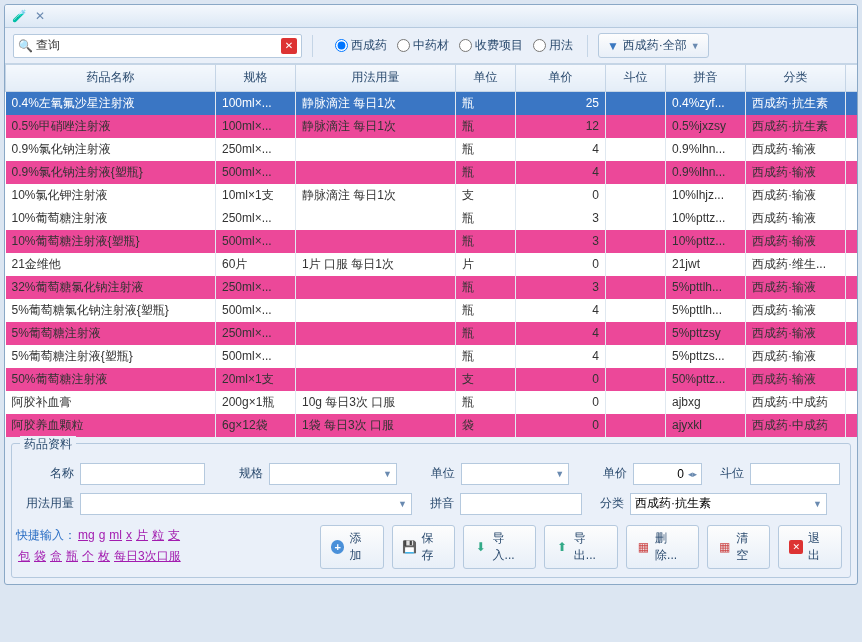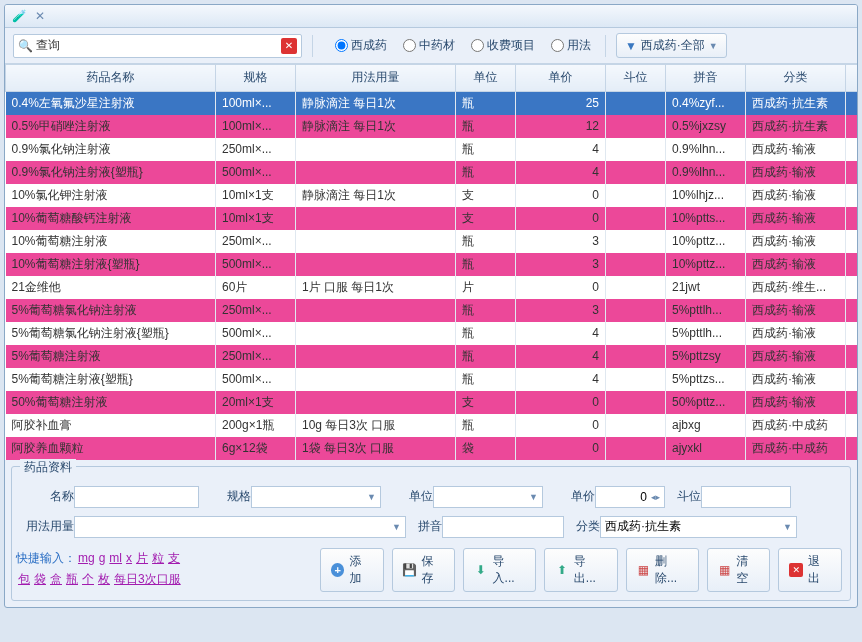--- a/index.html
+++ b/index.html
@@ -8,39 +8,39 @@
 .titlebar{display:flex;align-items:center;padding:3px 8px;background:linear-gradient(#f4f8fd,#dce8f5);border-bottom:1px solid #b5c9de}
 .titlebar .icon{width:14px;height:14px;margin-right:5px;display:inline-flex;align-items:center;justify-content:center}
 .titlebar .title{flex:1;color:#2a4a6e}
 .titlebar .close{width:16px;height:16px;display:flex;align-items:center;justify-content:center;color:#6a8ab0;cursor:pointer}
 .toolbar{display:flex;align-items:center;padding:5px 8px;background:#eaf0f9;border-bottom:1px solid #c5d5e6;gap:6px}
 .search-wrap{display:flex;align-items:center;border:1px solid #b5c9de;background:#fff;border-radius:2px;padding:2px 4px}
 .search-wrap .mag{color:#6a8ab0;margin-right:3px}
 .search-wrap .label{color:#333;margin-right:16px}
 .search-wrap input{border:none;outline:none;width:205px;height:18px}
 .search-wrap .clear{width:16px;height:16px;border-radius:2px;background:#d33;color:#fff;display:flex;align-items:center;justify-content:center;font-size:10px;cursor:pointer}
-.radios{display:flex;gap:8px;margin-left:8px}
+.radios{display:flex;gap:2px;margin-left:8px}
 .radios label{display:flex;align-items:center;gap:3px;color:#2a4a6e;padding:2px 4px}
 .radios input{margin:0}
 .divider{width:1px;height:22px;background:#c5d5e6;margin:0 4px}
 .filter-btn{display:flex;align-items:center;gap:4px;border:1px solid #b5c9de;background:linear-gradient(#fdfdfd,#e8eff8);padding:3px 8px;border-radius:3px;cursor:pointer;color:#2a4a6e}
 .filter-btn .funnel{color:#3a78c0}
 .filter-btn .chev{color:#6a8ab0;font-size:9px}
 .table-wrap{background:#fff;border-top:1px solid #c5d5e6}
 table{width:100%;border-collapse:collapse;table-layout:fixed}
 th{background:linear-gradient(#f4f8fd,#e4edf7);border:1px solid #c5d5e6;border-top:none;padding:4px 6px;color:#2a4a6e;font-weight:normal;text-align:center;height:26px}
 td{border-right:1px solid #e0e8f0;padding:3px 6px;height:22px;overflow:hidden;white-space:nowrap;text-overflow:ellipsis;color:#333}
 tbody tr{background:#fff}
 tbody tr.alt{background:#ec4899}
 tbody tr.selected td{background:#3a76c4;color:#fff}
 td.num{text-align:right}
 .col-name{width:210px}.col-spec{width:80px}.col-usage{width:160px}.col-unit{width:60px}.col-price{width:90px}.col-dou{width:60px}.col-py{width:80px}.col-cat{width:100px}.col-end{width:18px}
 .group{border:1px solid #b5c9de;margin:6px;border-radius:3px;background:#eaf0f9}
 .group-title{position:relative;top:-8px;left:8px;background:#eaf0f9;display:inline-block;padding:0 4px;color:#2a4a6e}
-.form-row{display:flex;align-items:center;padding:2px 10px 6px;}
+.form-row{display:flex;align-items:center;padding:2px 10px 6px;gap:6px}
 .form-row .lbl{color:#2a4a6e;text-align:right;min-width:52px}
 .form-row input[type=text],.form-row .combo{border:1px solid #b5c9de;background:#fff;height:22px;padding:0 4px}
 .combo{display:flex;align-items:center;justify-content:space-between}
 .combo .chev{color:#6a8ab0;font-size:9px;padding-left:4px}
 .quick{color:#2a6ec4;padding:4px 0 4px 4px;line-height:1.8}
 .quick a{color:#a21caf;text-decoration:underline;margin:2px 2px;cursor:pointer}
 .btnbar{display:flex;gap:8px;align-items:center;padding:4px 8px 8px;flex:1;justify-content:flex-end}
 .btn{display:flex;align-items:center;gap:5px;border:1px solid #b5c9de;background:linear-gradient(#fdfdfd,#e8eff8);padding:4px 10px;border-radius:3px;cursor:pointer;color:#2a4a6e}
 .btn .ico{display:inline-flex;width:14px;height:14px;align-items:center;justify-content:center}
 .bottom-row{display:flex;align-items:flex-start}
@@ -159,31 +159,20 @@
             <td>10%氯化钾注射液</td>
             <td>10ml×1支</td>
             <td>静脉滴注 每日1次</td>
             <td>支</td>
             <td class="num">0</td>
             <td></td>
             <td>10%lhjz...</td>
             <td>西成药·输液</td>
             <td></td>
           </tr>
-          <tr class="alt">
-            <td>10%葡萄糖酸钙注射液</td>
-            <td>10ml×1支</td>
-            <td></td>
-            <td>支</td>
-            <td class="num">0</td>
-            <td></td>
-            <td>10%ptts...</td>
-            <td>西成药·输液</td>
-            <td></td>
-          </tr>
           <tr>
             <td>10%葡萄糖注射液</td>
             <td>250ml×...</td>
             <td></td>
             <td>瓶</td>
             <td class="num">3</td>
             <td></td>
             <td>10%pttz...</td>
             <td>西成药·输液</td>
             <td></td>
@@ -204,21 +193,21 @@
             <td>60片</td>
             <td>1片 口服 每日1次</td>
             <td>片</td>
             <td class="num">0</td>
             <td></td>
             <td>21jwt</td>
             <td>西成药·维生...</td>
             <td></td>
           </tr>
           <tr class="alt">
-            <td>5%葡萄糖氯化钠注射液</td>
+            <td>32%葡萄糖氯化钠注射液</td>
             <td>250ml×...</td>
             <td></td>
             <td>瓶</td>
             <td class="num">3</td>
             <td></td>
             <td>5%pttlh...</td>
             <td>西成药·输液</td>
             <td></td>
           </tr>
           <tr>

